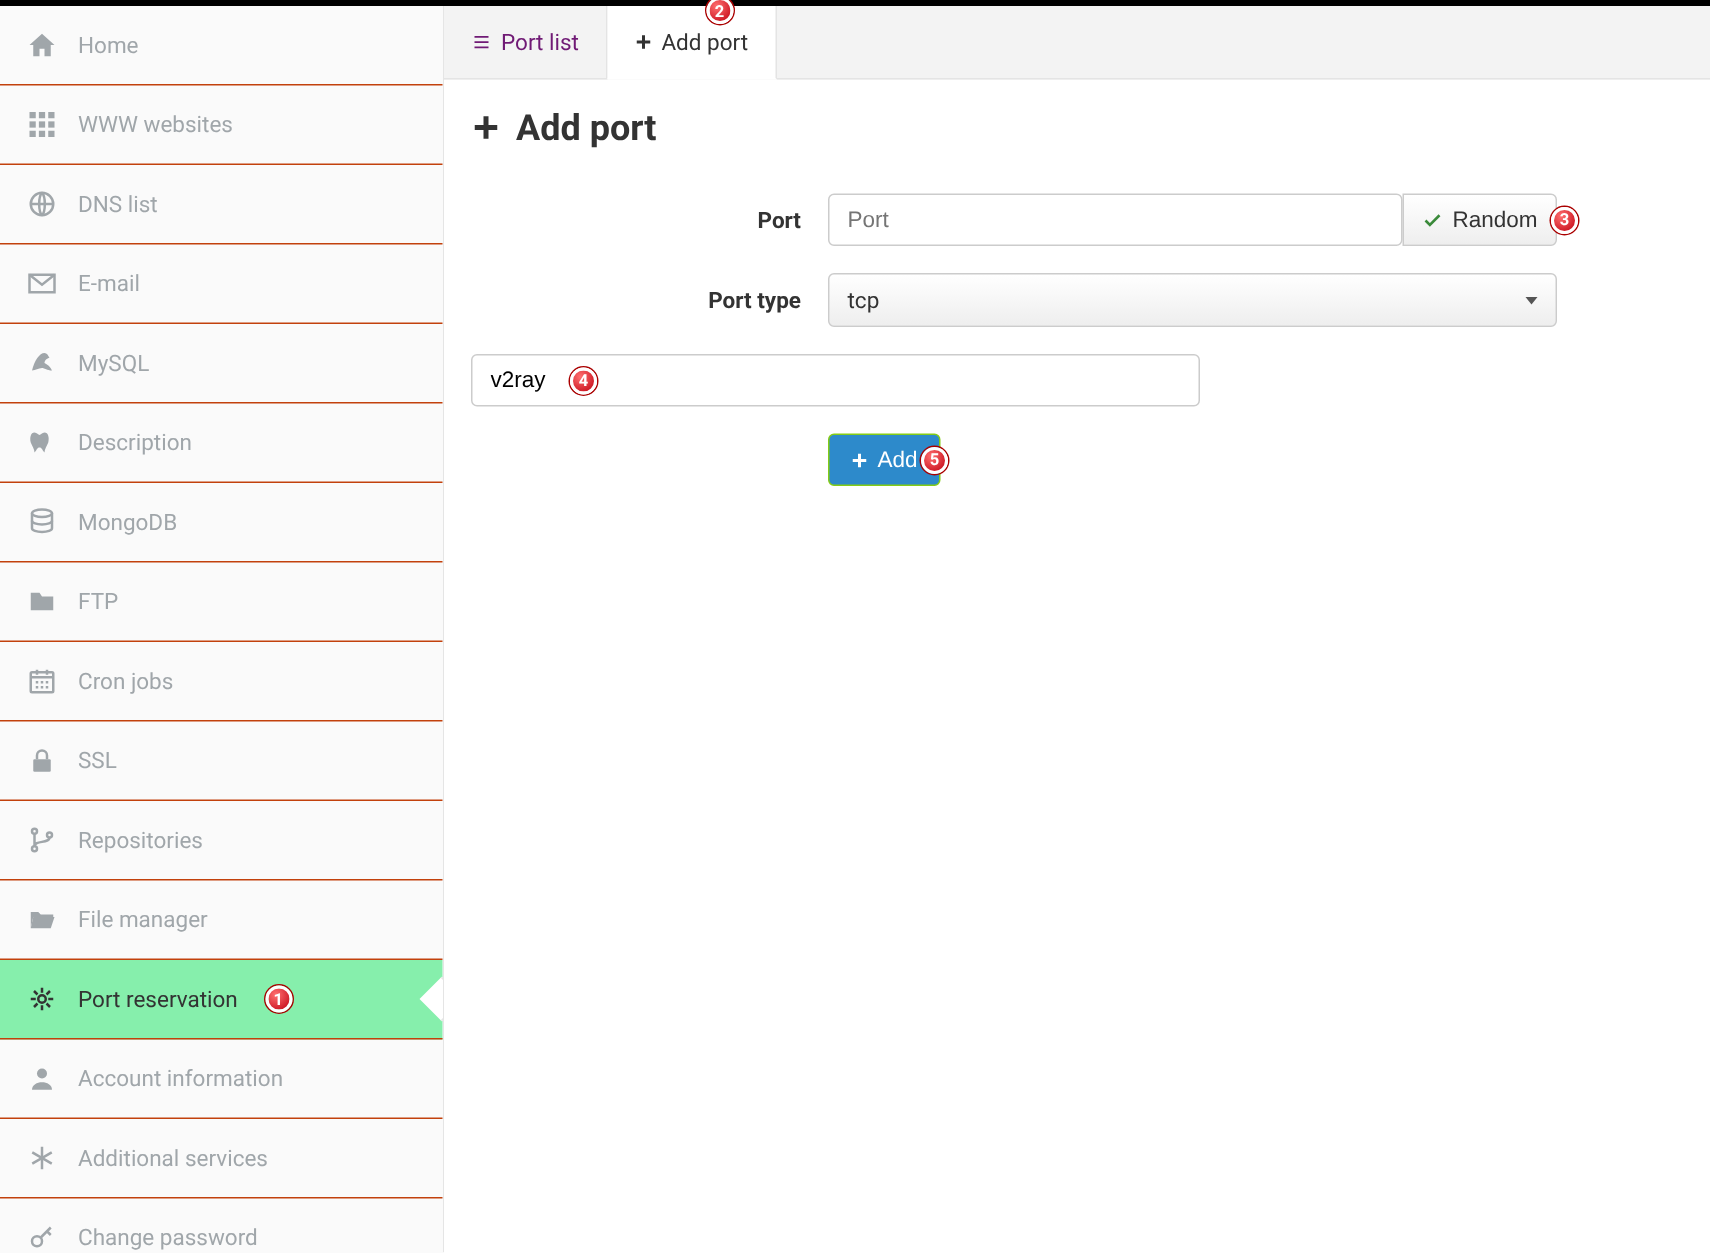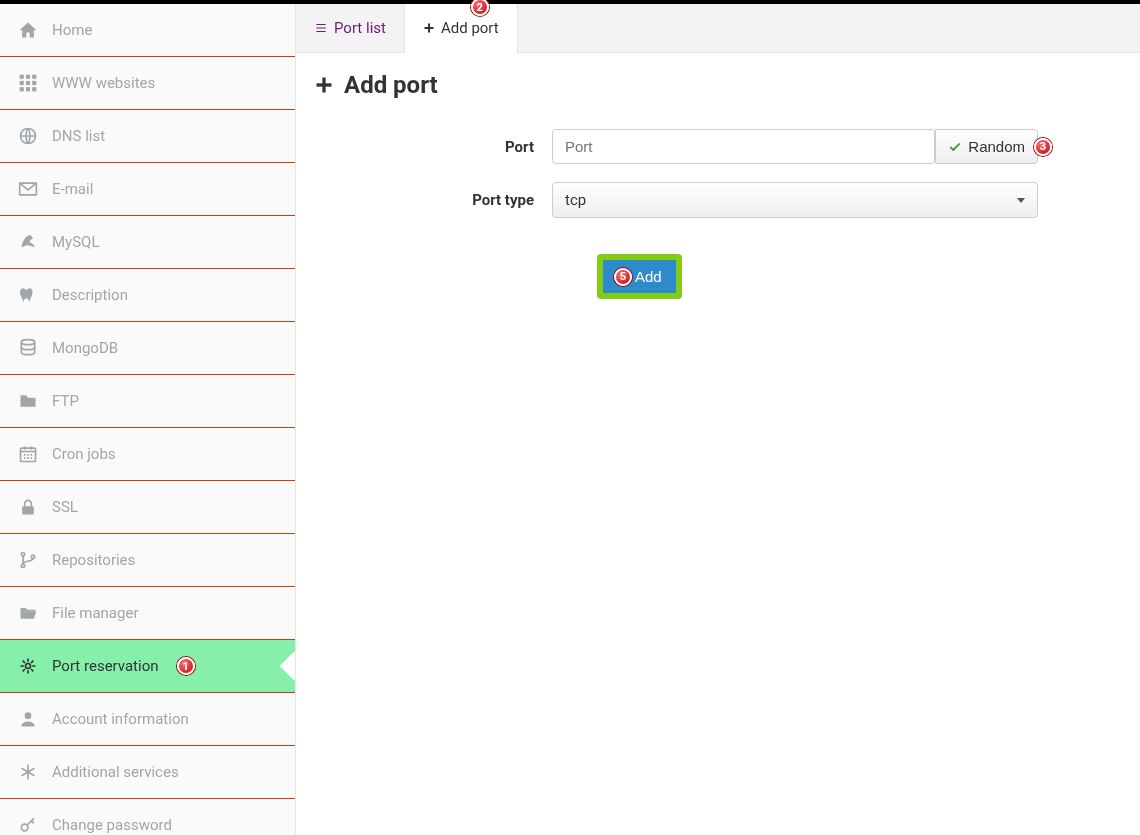--- a/index.html
+++ b/index.html
@@ -155,26 +155,25 @@
     cursor: pointer;
     font-size: 15px;
     color: #333;
   }
   .btn-primary {
     display: inline-flex;
     align-items: center;
     gap: 6px;
     padding: 8px 14px;
     background: #2d8acb;
-    border: 6px solid #84cc16;
+    border: 1px solid #84cc16;
     border-radius: 4px;
     color: #fff;
     font-size: 15px;
     cursor: pointer;
-    margin-left: 45px;
   }
   .badge {
     position: absolute;
     width: 18px;
     height: 18px;
     border-radius: 50%;
     background: radial-gradient(circle at 35% 30%, #ff7070, #c00010);
     border: 2px solid #fff;
     color: #fff;
     font-size: 11px;
@@ -442,20 +441,24 @@
         <label class="form-label">Port type</label>
         <div class="form-control-wrap">
           <div class="select-control">
             <span>tcp</span>
             <span class="caret-down"></span>
           </div>
         </div>
       </div>
 
       <div class="form-row">
+        <div class="form-control-wrap" style="position:relative">
+          <input type="text" class="form-control" value="v2ray" style="">
+          <span class="badge" style="left:66px; top:50%; transform:translateY(-50%)">4</span>
+        </div>
       </div>
 
       <div class="form-row">
         <div class="form-label"></div>
         <div class="form-control-wrap" style="position:relative">
           <button class="btn-primary">
             <span>
               <svg width="12" height="12" viewBox="0 0 24 24" fill="currentColor">
                   <path d="M10 3h4v18h-4z"></path>
                   <path d="M3 10h18v4H3z"></path>

